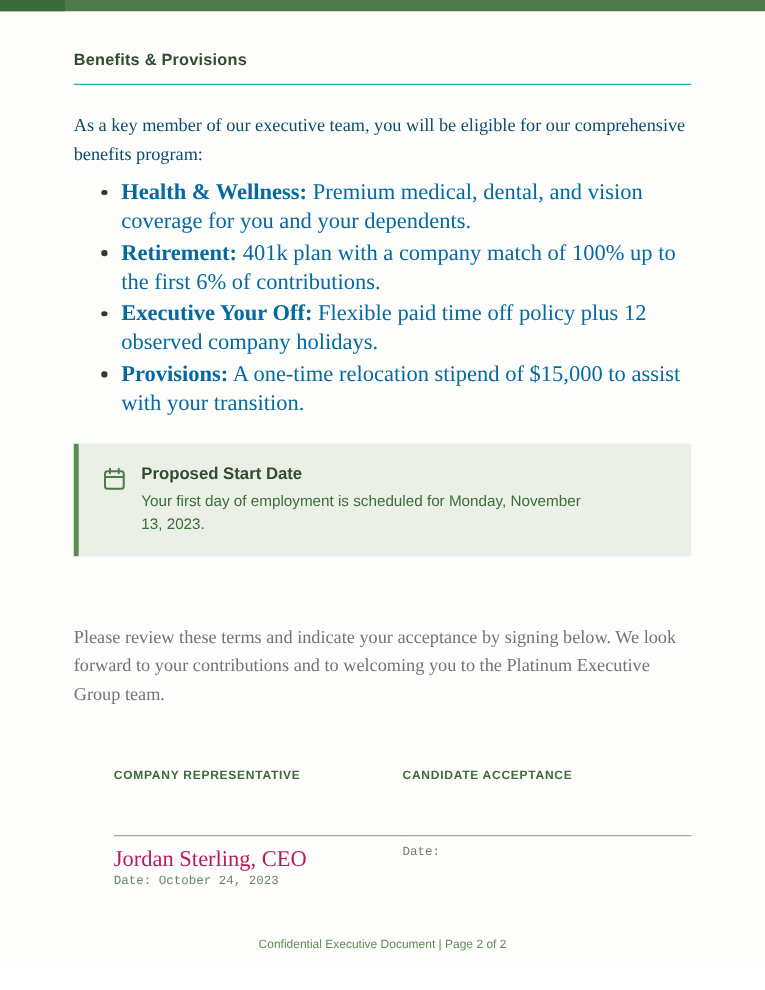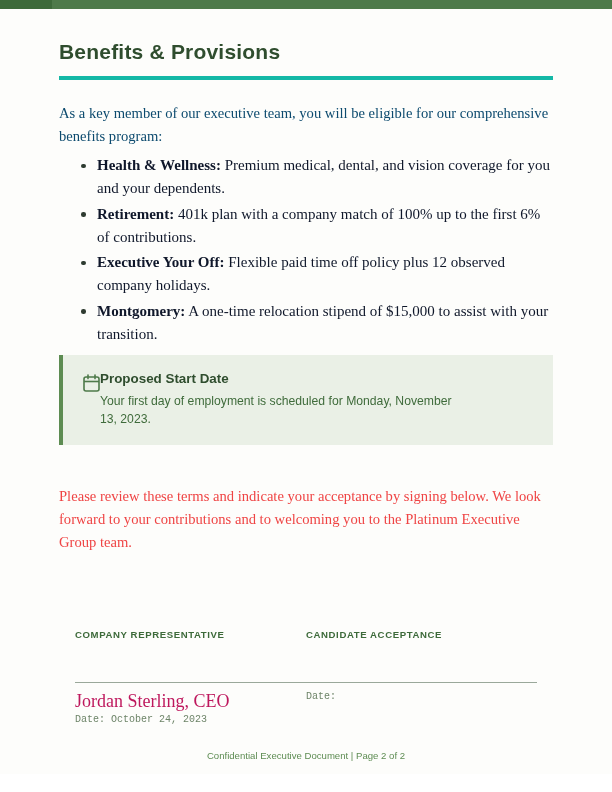--- a/index.html
+++ b/index.html
@@ -37,46 +37,46 @@
     background: #3d6a3a;
   }
   .content {
     position: absolute;
     left: 59px;
     top: 40px;
     width: 494px;
   }
   .section-title {
     font-family: "Liberation Sans", sans-serif;
-    font-size: 21px;
+    font-size: 13px;
     font-weight: bold;
     color: #2f4d2e;
     letter-spacing: 0.2px;
     margin: 0 0 9px 0;
     padding: 0 0 12px 0;
-    border-bottom: 4px solid #14b8a6;
+    border-bottom: 1px solid #14b8a6;
   }
   .intro {
     font-size: 14.6px;
     line-height: 23px;
     margin: 22px 0 6px 0;
     color: #0c4a6e;
   }
   ul.benefits {
     margin: 0;
     padding: 0 0 0 22px;
     list-style: none;
   }
   ul.benefits li {
     position: relative;
-    font-size: 15px;
+    font-size: 18px;
     line-height: 23.3px;
     margin: 0 0 2px 0;
     padding-left: 16px;
-    color: #0f172a;
+    color: #0369a1;
   }
   ul.benefits li::before {
     content: "";
     position: absolute;
     left: 0;
     top: 9.5px;
     width: 4.5px;
     height: 4.5px;
     border-radius: 50%;
     background: #2e3b30;
@@ -89,20 +89,21 @@
     left: 59px;
     top: 355px;
     width: 494px;
     height: 90px;
     background: #eaf0e6;
     border-left: 4px solid #5d8c52;
     box-sizing: border-box;
     padding: 16px 18px 16px 20px;
     display: flex;
     align-items: flex-start;
+    gap: 13px;
   }
   .callout-icon {
     flex: 0 0 auto;
     width: 17px;
     height: 18px;
     margin-top: 3px;
   }
   .callout-body {
     flex: 1 1 auto;
   }
@@ -117,33 +118,33 @@
     font-family: Liberation Sans, sans-serif;
     font-size: 12.2px;
     line-height: 17.5px;
     color: #3f6b3b;
     margin: 0;
     max-width: 360px;
   }
   .closing {
     position: absolute;
     left: 59px;
-    top: 470px;
+    top: 484px;
     width: 494px;
     font-size: 14.6px;
     line-height: 23px;
-    color: #ef4444;
+    color: #737373;
   }
   .signatures {
     position: absolute;
     left: 59px;
-    top: 629px;
+    top: 615px;
     width: 494px;
     display: flex;
-    justify-content: center;
+    justify-content: flex-end;
   }
   .sig-block {
     width: 231px;
   }
   .sig-label {
     font-family: "Liberation Sans", sans-serif;
     font-size: 9.6px;
     font-weight: bold;
     letter-spacing: 0.6px;
     color: #3d6a3a;
@@ -202,21 +203,21 @@
       <li>
         <b>Health &amp; Wellness:</b><span> Premium medical, dental, and vision coverage for you and your dependents.</span>
       </li>
       <li>
         <b>Retirement:</b><span> 401k plan with a company match of 100% up to the first 6% of contributions.</span>
       </li>
       <li>
         <b>Executive Your Off:</b><span> Flexible paid time off policy plus 12 observed company holidays.</span>
       </li>
       <li>
-        <b>Montgomery:</b><span> A one-time relocation stipend of $15,000 to assist with your transition.</span>
+        <b>Provisions:</b><span> A one-time relocation stipend of $15,000 to assist with your transition.</span>
       </li>
     </ul>
   </div>
 
   <div class="callout">
     <span class="callout-icon">
       <svg width="17" height="18" viewBox="0 0 17 18" xmlns="http://www.w3.org/2000/svg">
         <rect x="1" y="3" width="15" height="14" rx="2" fill="none" stroke="#4e7a4a" stroke-width="1.6"></rect>
         <line x1="1" y1="7.5" x2="16" y2="7.5" stroke="#4e7a4a" stroke-width="1.6"></line>
         <line x1="5" y1="1" x2="5" y2="4.6" stroke="#4e7a4a" stroke-width="1.6" stroke-linecap="round"></line>

